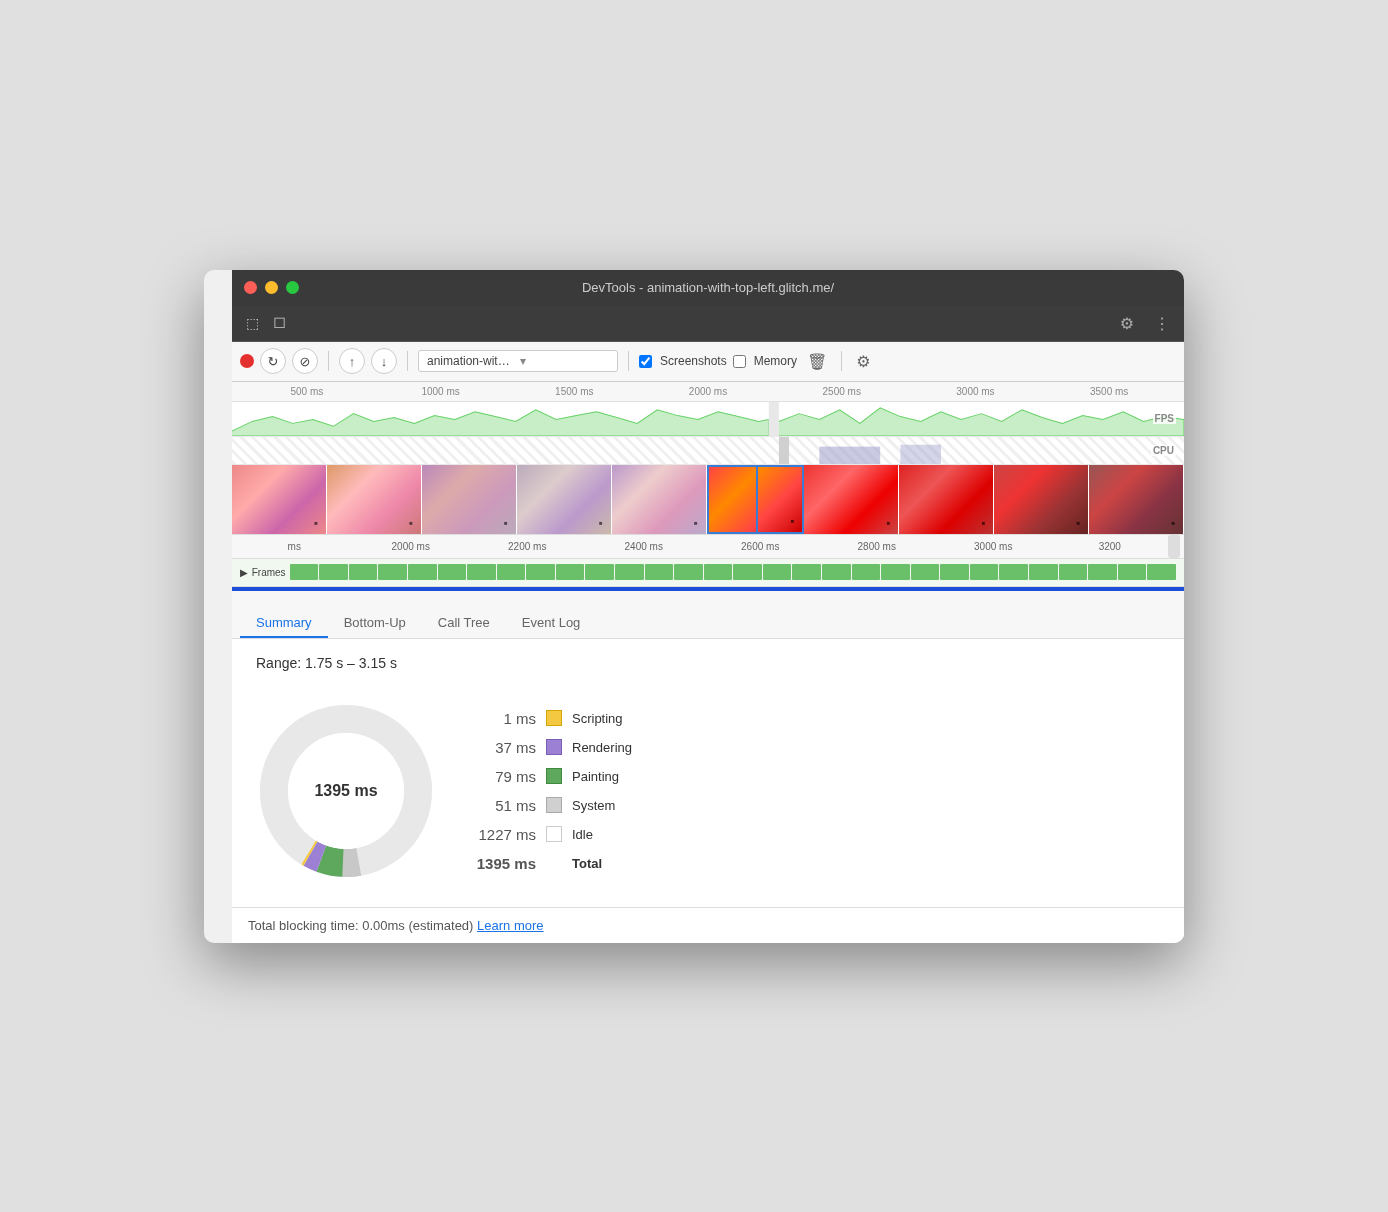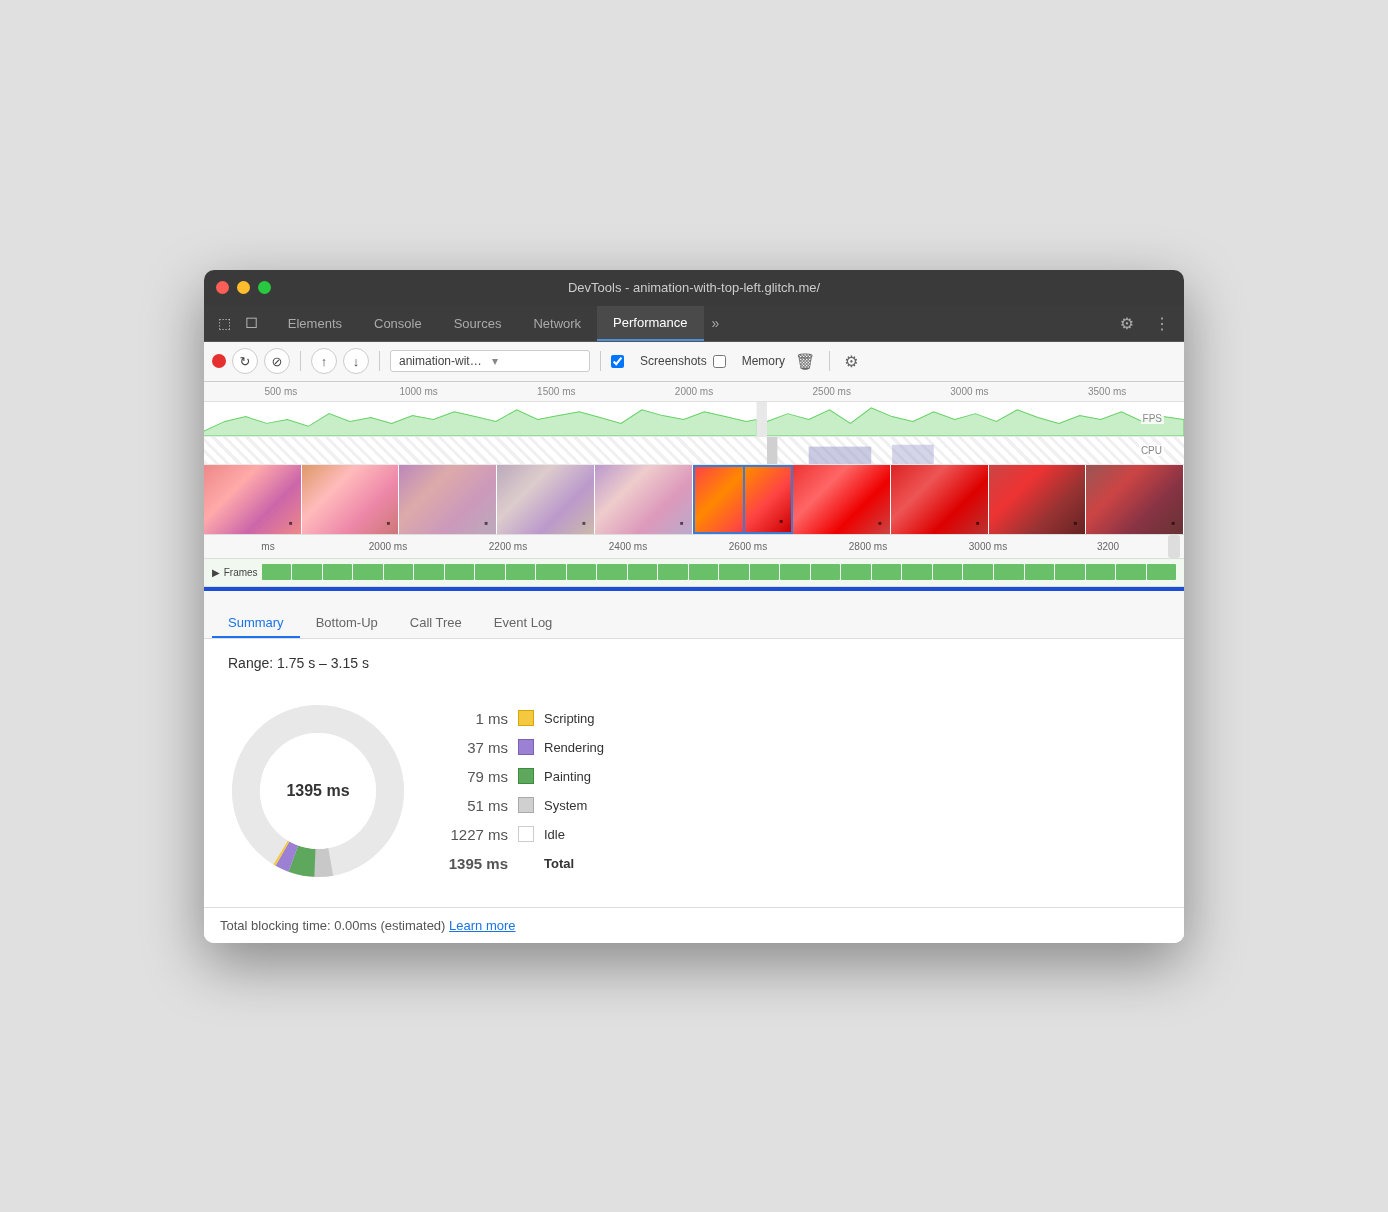--- a/index.html
+++ b/index.html
@@ -10,20 +10,21 @@
       align-items: center;
       min-height: 100vh;
       font-family: -apple-system, BlinkMacSystemFont, 'Segoe UI', sans-serif;
     }
     .window {
       width: 980px;
       background: #f0f0f0;
       border-radius: 10px;
       box-shadow: 0 20px 60px rgba(0,0,0,0.4);
       overflow: hidden;
+      padding-left: 28px;
     }
     
     .titlebar {
       background: #3a3a3a;
       height: 36px;
       display: flex;
       align-items: center;
       padding: 0 12px;
       position: relative;
     }
@@ -155,21 +156,21 @@
       font-size: 12px;
       color: #444;
       display: flex;
       align-items: center;
       gap: 4px;
     }
     .toolbar-url span { flex: 1; overflow: hidden; text-overflow: ellipsis; white-space: nowrap; }
     .checkbox-group {
       display: flex;
       align-items: center;
-      gap: 16px;
+      gap: 8px;
       font-size: 12px;
       color: #444;
     }
     .checkbox-group input[type=checkbox] {
       width: 13px;
       height: 13px;
     }
     .trash-btn {
       color: #666;
       font-size: 16px;
@@ -214,24 +215,24 @@
     .metric-row {
       display: flex;
       align-items: center;
       height: 40px;
       border-bottom: 1px solid #e8e8e8;
       position: relative;
       overflow: hidden;
     }
     .metric-label {
       position: absolute;
-      right: 20px;
+      right: 8px;
       font-size: 10px;
       color: #888;
-      font-weight: normal;
+      font-weight: bold;
       z-index: 2;
       background: rgba(255,255,255,0.8);
       padding: 0 2px;
     }
     .fps-graph {
       width: 100%;
       height: 100%;
     }
     
     .screenshots-row {
@@ -447,28 +448,20 @@
       <div class="traffic-light tl-yellow"></div>
       <div class="traffic-light tl-green"></div>
     </div>
     <span class="titlebar-title">DevTools - animation-with-top-left.glitch.me/</span>
   </div>
 
   <div class="tabbar">
     <div class="tabbar-left">
       <div class="tab-icon-btn">⬚</div>
       <div class="tab-icon-btn">☐</div>
-    </div>
-    <div class="tabs">
-      <div class="tab">Elements</div>
-      <div class="tab">Console</div>
-      <div class="tab">Sources</div>
-      <div class="tab">Network</div>
-      <div class="tab active">Performance</div>
-      <div class="tab-more">»</div>
     </div>
     <div class="tabbar-right">
       <div class="icon-btn">⚙</div>
       <div class="icon-btn">⋮</div>
     </div>
   </div>
 
   <div class="toolbar">
     <div class="toolbar-btn record"></div>
     <div class="toolbar-btn" style="font-size:13px;">↻</div>

